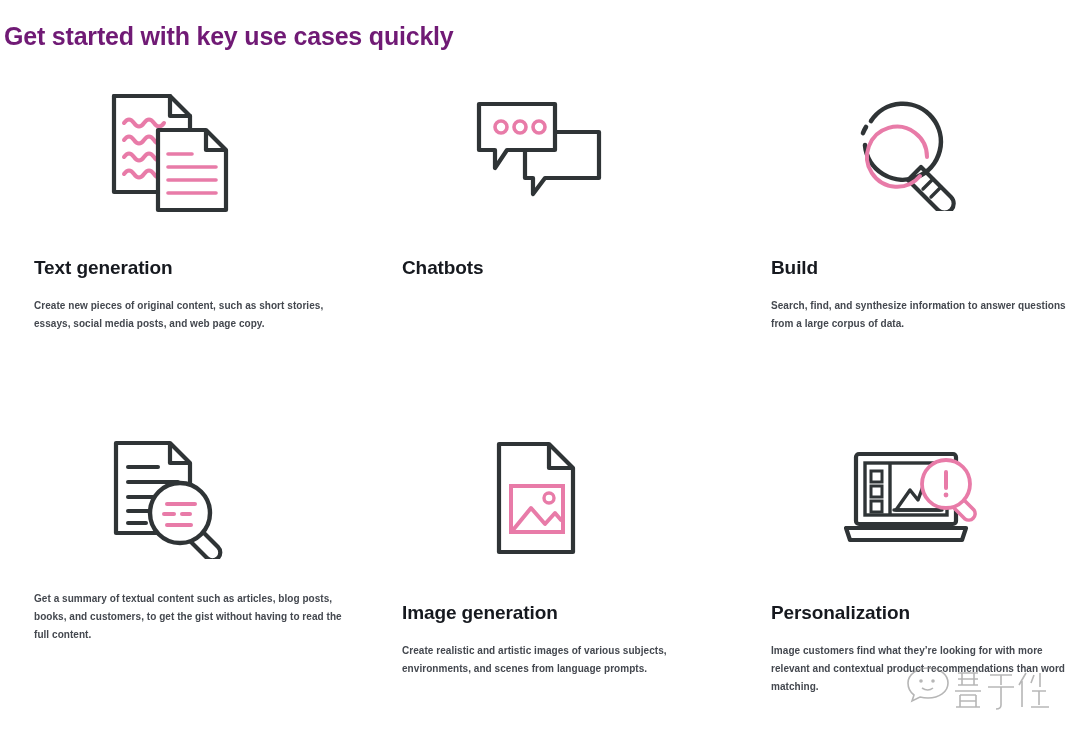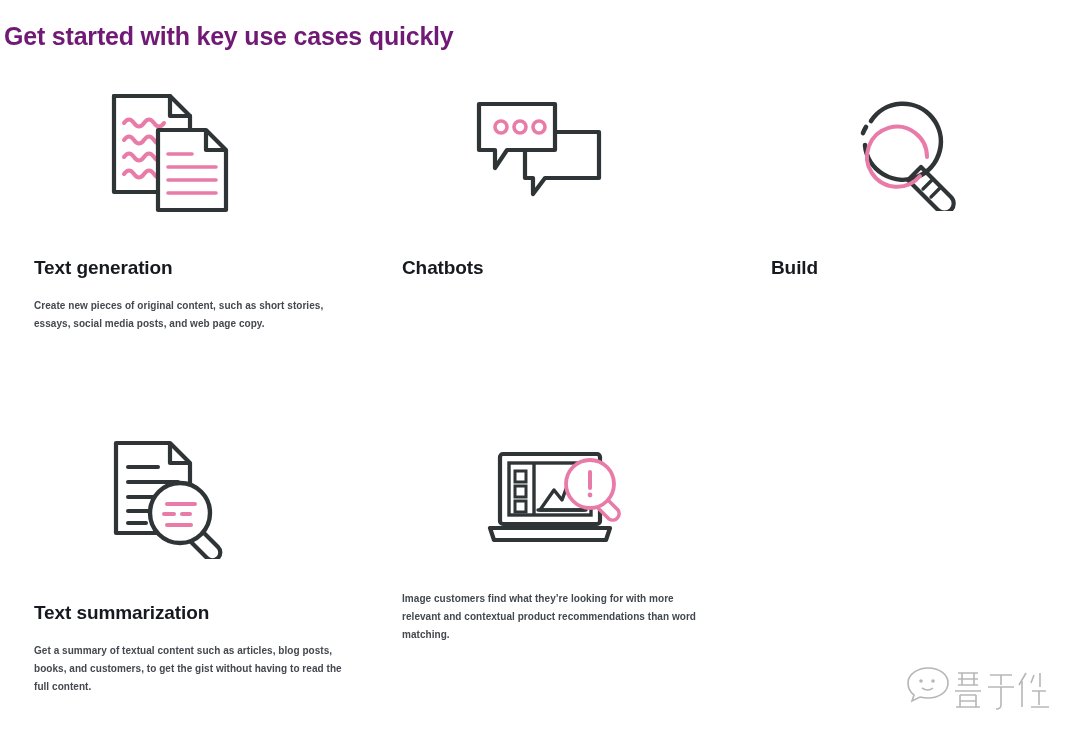--- a/index.html
+++ b/index.html
@@ -159,20 +159,21 @@
           <path d="M82 84 L72 94" stroke="#2f3436" stroke-width="3.4" stroke-linecap="round"></path>
           <path d="M90 92 L80 102" stroke="#2f3436" stroke-width="3.4" stroke-linecap="round"></path>
 
           <path d="M20 26 a38 38 0 1 1 -6 24" stroke="#2f3436" stroke-width="4.6" fill="none" stroke-linecap="round"></path>
           <path d="M12 38 a38 38 0 0 1 3 -6" stroke="#2f3436" stroke-width="4.6" fill="none" stroke-linecap="round"></path>
 
           <path d="M76 62 a30 30 0 1 0 -7 19" stroke="#e87ba8" stroke-width="4" fill="none" stroke-linecap="round"></path>
         </svg>
       </div>
       <div class="card-title">Build</div>
+      <div class="card-desc">Search, find, and synthesize information to answer questions from a large corpus of data.</div>
     </div>
 
     <div class="card col1">
       <div class="card-icon">
         <svg width="128" height="122" viewBox="0 0 128 122" fill="none">
 
           <path d="M10 6 H64 L84 26 V96 H10 Z" fill="#ffffff" stroke="#2f3436" stroke-width="4.2" stroke-linejoin="round"></path>
           <path d="M64 6 V26 H84" stroke="#2f3436" stroke-width="4.2" stroke-linejoin="round" fill="none"></path>
           <g stroke="#2f3436" stroke-width="4" stroke-linecap="round">
             <path d="M22 30 H52"></path>
@@ -186,24 +187,36 @@
 
           <circle cx="74" cy="76" r="30" fill="#ffffff" stroke="#2f3436" stroke-width="4.4"></circle>
           <g stroke="#e87ba8" stroke-width="4" stroke-linecap="round">
             <path d="M61 67 H89"></path>
             <path d="M58 77 H68"></path>
             <path d="M76 77 H84"></path>
             <path d="M61 88 H85"></path>
           </g>
         </svg>
       </div>
-      <div class="card-title">Text summarization</div>
       <div class="card-desc">Get a summary of textual content such as articles, blog posts, books, and customers, to get the gist without having to read the full content.</div>
     </div>
 
+    <div class="card col2">
+      <div class="card-icon">
+        <svg width="96" height="116" viewBox="0 0 96 116" fill="none">
+          <path d="M8 4 H58 L82 28 V112 H8 Z" fill="#ffffff" stroke="#2f3436" stroke-width="4.2" stroke-linejoin="round"></path>
+          <path d="M58 4 V28 H82" stroke="#2f3436" stroke-width="4.2" stroke-linejoin="round" fill="none"></path>
+          <rect x="20" y="46" width="52" height="46" stroke="#e87ba8" stroke-width="4" fill="none"></rect>
+          <circle cx="58" cy="58" r="5" stroke="#e87ba8" stroke-width="3.4" fill="none"></circle>
+          <path d="M22 90 L40 68 L54 84 L64 73 L70 80" stroke="#e87ba8" stroke-width="4" fill="none" stroke-linejoin="round" stroke-linecap="round"></path>
+        </svg>
+      </div>
+      <div class="card-title">Image generation</div>
+      <div class="card-desc">Create realistic and artistic images of various subjects, environments, and scenes from language prompts.</div>
+    </div>
 
     <div class="card col3">
       <div class="card-icon">
         <svg width="140" height="96" viewBox="0 0 140 96" fill="none">
 
           <rect x="16" y="4" width="100" height="70" rx="3" fill="#ffffff" stroke="#2f3436" stroke-width="4.2"></rect>
           <rect x="25" y="13" width="82" height="52" fill="#ffffff" stroke="#2f3436" stroke-width="3.4"></rect>
           <path d="M50 13 V65" stroke="#2f3436" stroke-width="3.4"></path>
 
           <rect x="31" y="21" width="11" height="11" stroke="#2f3436" stroke-width="3" fill="none"></rect>
@@ -214,20 +227,21 @@
           <path d="M54 60 H102" stroke="#2f3436" stroke-width="3.4" stroke-linecap="round"></path>
 
           <path d="M6 78 H126 L122 90 H10 Z" fill="#ffffff" stroke="#2f3436" stroke-width="4.2" stroke-linejoin="round"></path>
 
           <path d="M122 48 L134 60 a6.5 6.5 0 0 1 -9 9 L113 57 Z" fill="#ffffff" stroke="#e87ba8" stroke-width="3.6" stroke-linejoin="round"></path>
           <circle cx="106" cy="34" r="24" fill="#ffffff" stroke="#e87ba8" stroke-width="3.8"></circle>
           <path d="M106 22 V38" stroke="#e87ba8" stroke-width="4" stroke-linecap="round"></path>
           <circle cx="106" cy="45" r="2.4" fill="#e87ba8"></circle>
         </svg>
       </div>
+      <div class="card-title">Personalization</div>
       <div class="card-desc">Image customers find what they’re looking for with more relevant and contextual product recommendations than word matching.</div>
     </div>
 
   </div>
 
   <div class="watermark">
     <svg width="170" height="58" viewBox="0 0 170 58" fill="none">
       <g stroke="#8a8a8a" stroke-width="1.6" fill="none">
 
         <path d="M8 22 c0 -9 10 -15 20 -15 c11 0 20 6 20 15 c0 9 -9 15 -20 15 c-3 0 -6 -0.5 -8 -1 l-8 4 l2 -6 c-4 -3 -6 -7 -6 -12 Z"></path>

